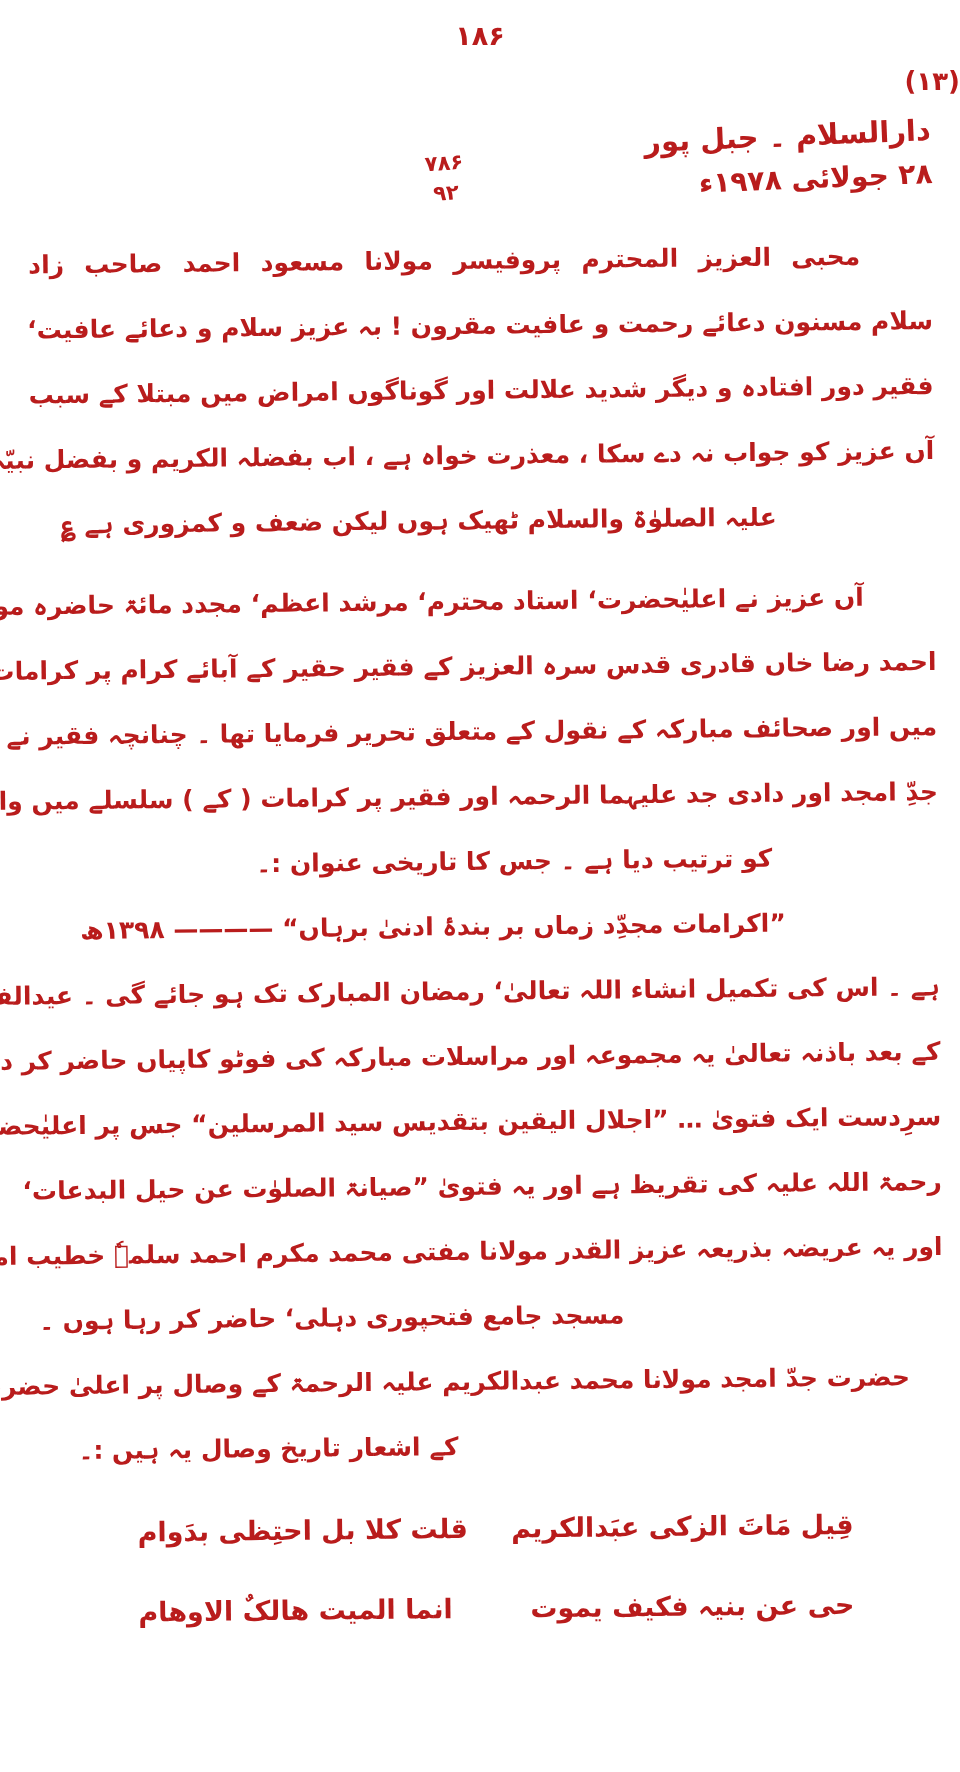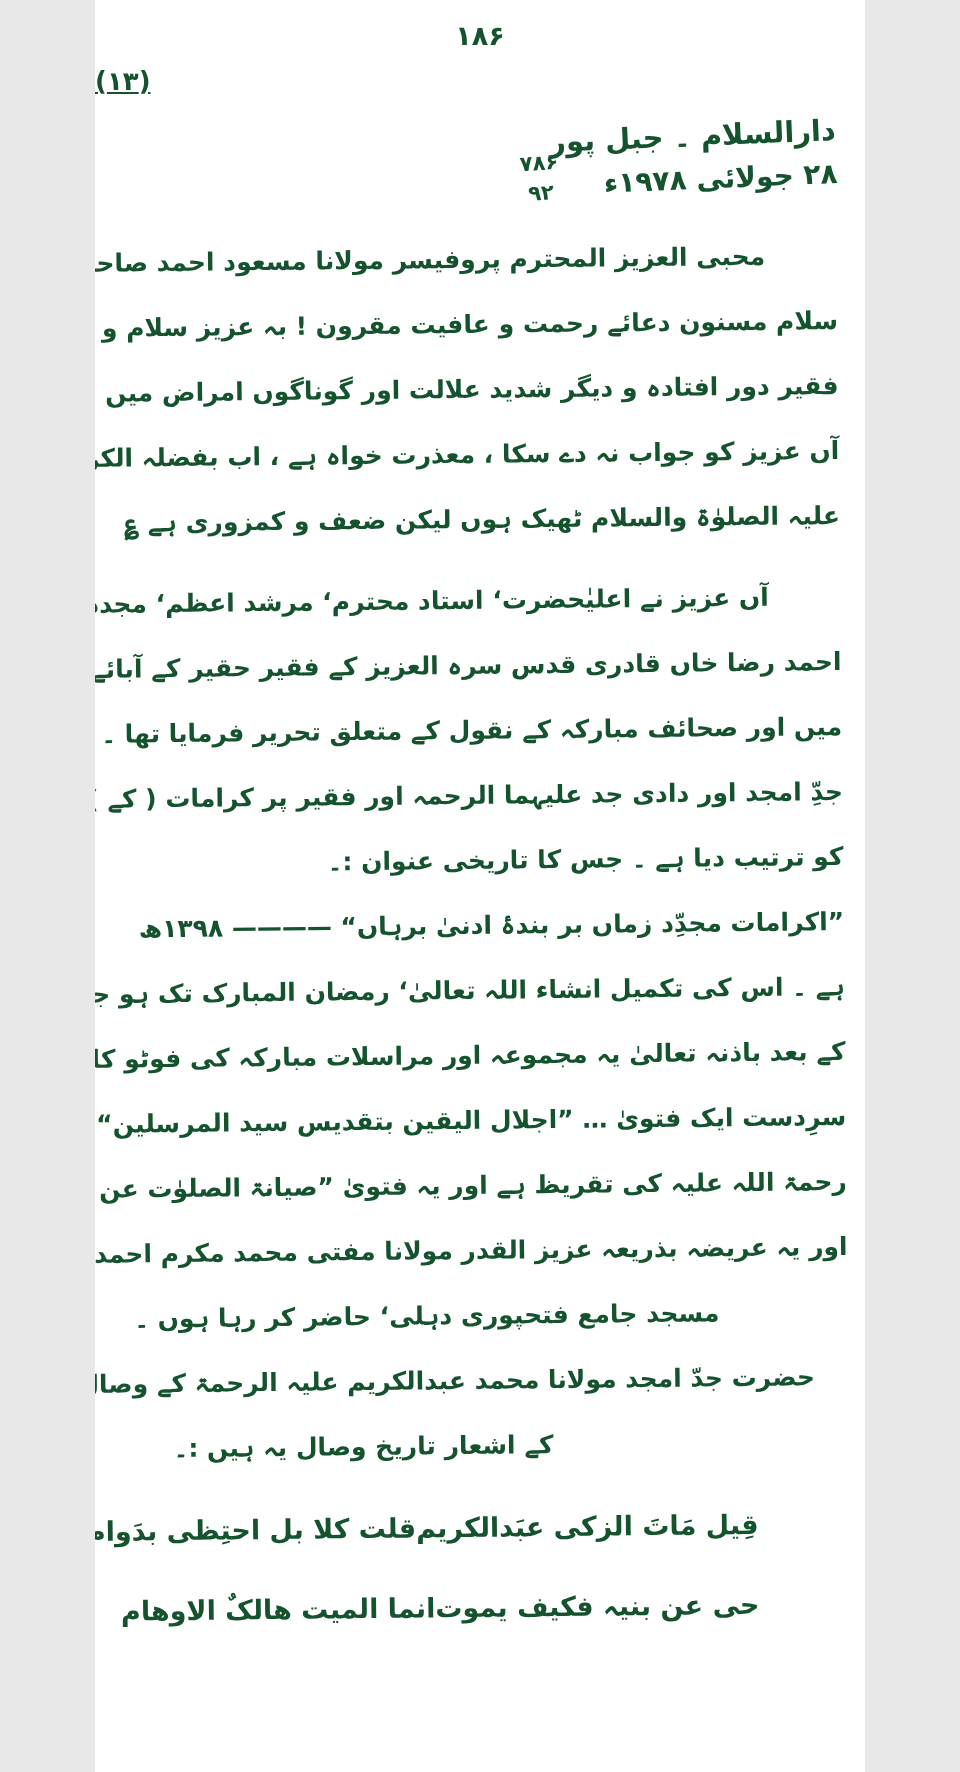--- a/index.html
+++ b/index.html
@@ -1,34 +1,34 @@
 <!DOCTYPE html>
 <html lang="ur" dir="rtl"><head>
 <meta charset="utf-8">
 <style>
   html,body{margin:0;padding:0;background:#e8e8e8;}
   .page{
     position:relative;
-    width:770px;height:1772px;
+    width:960px;height:1772px;
     margin:0 auto;
     background:#ffffff;
     overflow:hidden;
     direction:rtl;
     font-family:"DejaVu Sans",sans-serif;
-    color:#14532d;
+    color:#b91c1c;
     -webkit-font-smoothing:antialiased;
   }
   
   .pageno{
     position:absolute;top:20px;left:0;right:0;
     text-align:center;font-size:27px;font-weight:700;letter-spacing:2px;
   }
   .letterno{
     position:absolute;top:66px;left:0;right:0;
-    text-align:left;font-size:26px;font-weight:700;text-decoration:underline;
+    text-align:right;font-size:26px;font-weight:700;
   }
   .head-right{
     position:absolute;top:108px;right:30px;
     text-align:right;
     transform:rotate(-2.4deg);
     transform-origin:top right;
   }
   .head-right .place{font-size:29px;font-weight:700;line-height:44px;}
   .head-right .date{font-size:28px;font-weight:700;line-height:44px;}
   .invocation{

